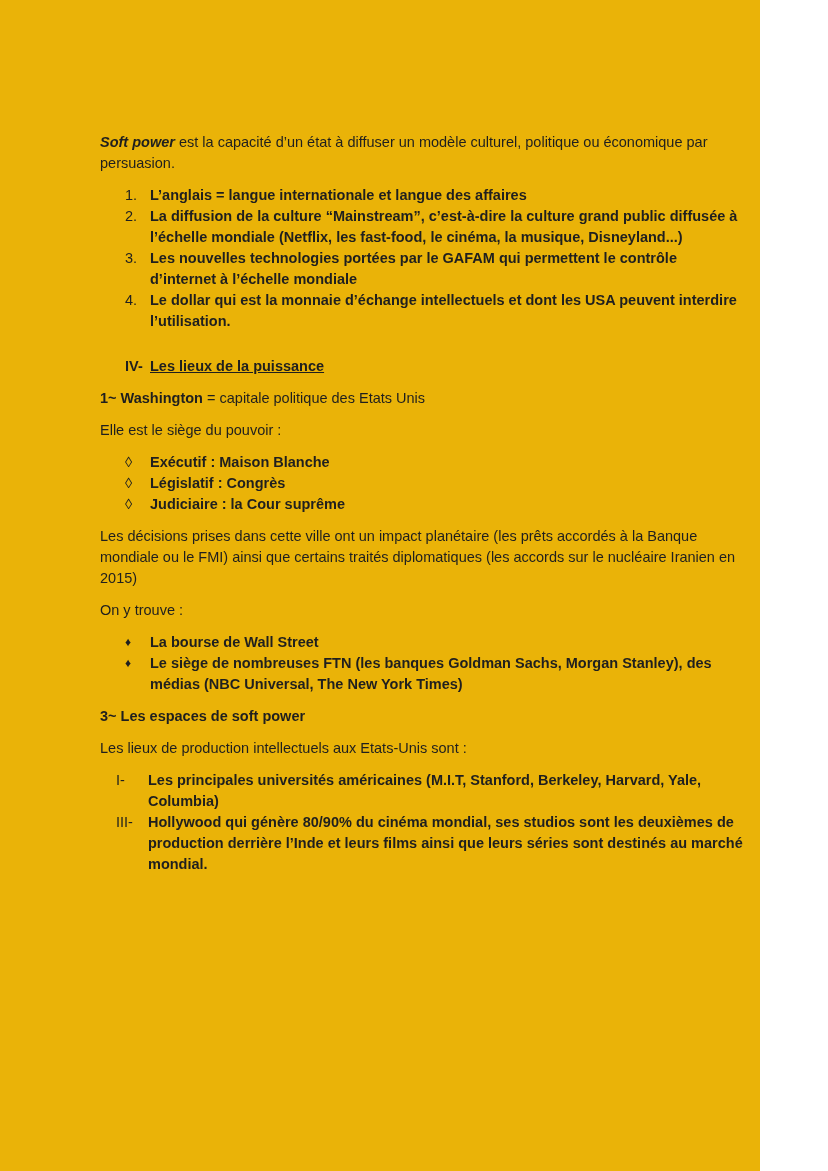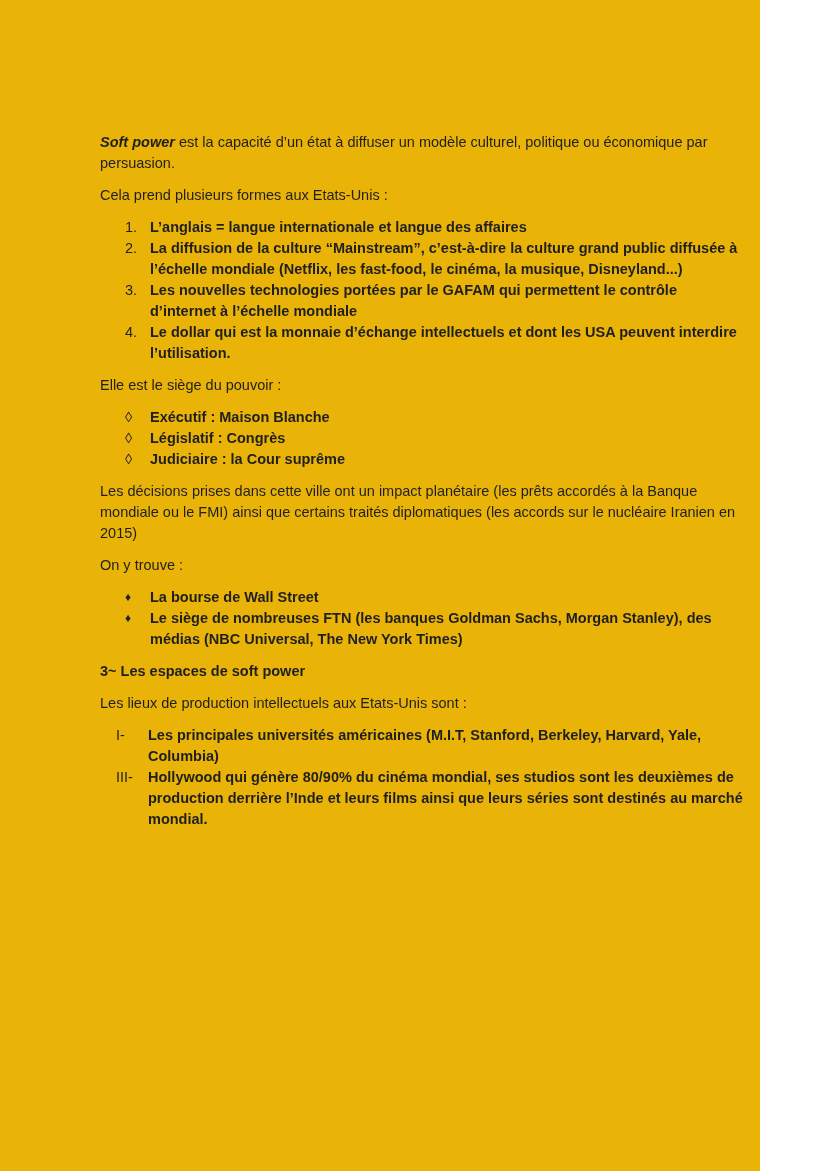--- a/index.html
+++ b/index.html
@@ -75,42 +75,46 @@
   }
 </style>
 </head>
 <body>
 
 <div class="page">
   <div class="content">
 
     <p class="para"><span class="lead-bi">Soft power</span><span> est la capacité d’un état à diffuser un modèle culturel, politique ou économique par persuasion.</span></p>
 
-    <p class="para">Cela prend plusieurs formes aux Etats-Unis :</p>
 
     <div class="list">
       <div class="li">
         <span class="marker">1.</span>
         <span class="litext">L’anglais = langue internationale et langue des affaires</span>
       </div>
       <div class="li">
         <span class="marker">2.</span>
         <span class="litext">La diffusion de la culture “Mainstream”, c’est-à-dire la culture grand public diffusée à l’échelle mondiale (Netflix, les fast-food, le cinéma, la musique, Disneyland...)</span>
       </div>
       <div class="li">
         <span class="marker">3.</span>
         <span class="litext">Les nouvelles technologies portées par le GAFAM qui permettent le contrôle d’internet à l’échelle mondiale</span>
       </div>
       <div class="li">
         <span class="marker">4.</span>
         <span class="litext">Le dollar qui est la monnaie d’échange intellectuels et dont les USA peuvent interdire l’utilisation.</span>
       </div>
     </div>
 
+    <h2 class="heading">
+      <span class="hnum">IV-</span>
+      <span class="htitle">Les lieux de la puissance</span>
+    </h2>
 
+    <p class="para"><span class="lead-b">1~ Washington</span><span> = capitale politique des Etats Unis</span></p>
 
     <p class="para">Elle est le siège du pouvoir :</p>
 
     <div class="list lozenge">
       <div class="li">
         <span class="marker">◊</span>
         <span class="litext">Exécutif : Maison Blanche</span>
       </div>
       <div class="li">
         <span class="marker">◊</span>

